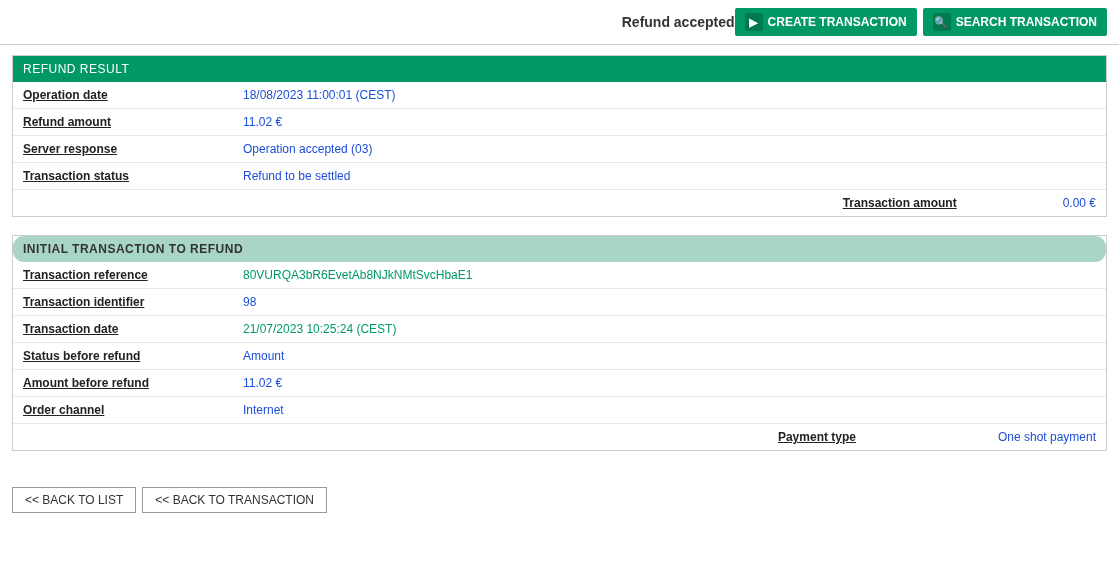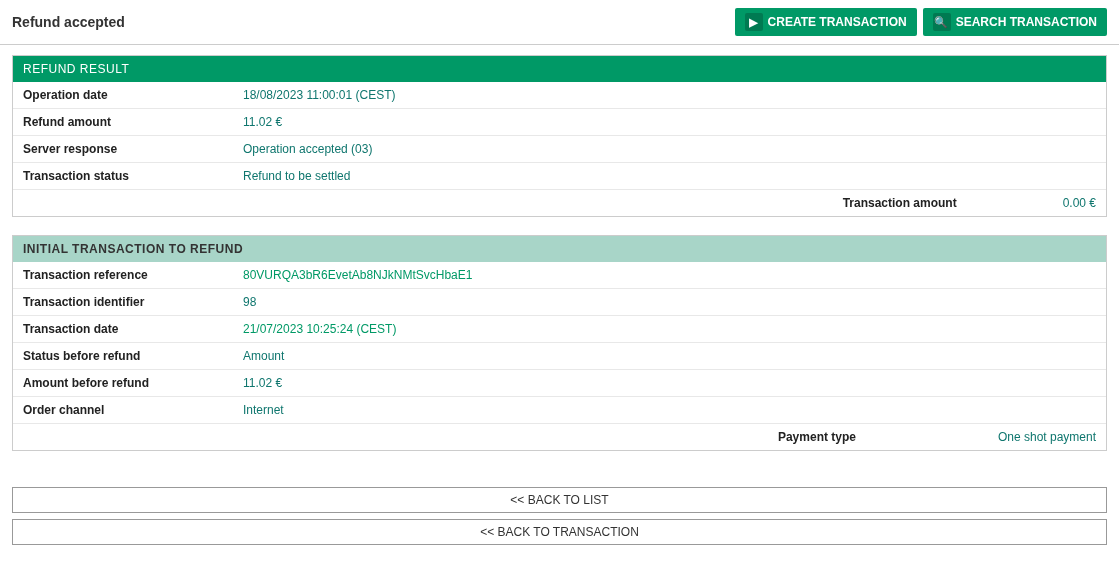--- a/index.html
+++ b/index.html
@@ -7,21 +7,21 @@
       font-family: Arial, sans-serif;
       font-size: 13px;
       background: #fff;
       color: #333;
     }
 
     
     .header {
       display: flex;
       align-items: center;
-      justify-content: space-between;
+      justify-content: flex-end;
       padding: 8px 12px;
       border-bottom: 1px solid #ccc;
       background: #fff;
     }
     .header-title {
       font-weight: bold;
       font-size: 14px;
     }
     .header-buttons {
       display: flex;
@@ -82,47 +82,48 @@
     }
     .data-row:last-child {
       border-bottom: none;
       justify-content: flex-end;
     }
     .row-label {
       width: 220px;
       font-weight: bold;
       font-size: 12px;
       color: #222;
+      text-decoration: underline;
     }
     .row-value {
       font-size: 12px;
-      color: #0f766e;
+      color: #1d4ed8;
     }
     .row-value.link {
       color: #009966;
       cursor: pointer;
       text-decoration: none;
     }
 
     
     .section-header-light {
       background: #a8d5c8;
       color: #333;
       padding: 6px 10px;
       font-weight: bold;
       font-size: 12px;
       letter-spacing: 0.5px;
+      border-radius: 11px;
     }
 
     
     .footer {
       display: flex;
       gap: 6px;
       padding: 8px 12px 12px;
-      flex-direction: column;
     }
     .footer-btn {
       background: #fff;
       border: 1px solid #999;
       padding: 5px 12px;
       font-size: 12px;
       cursor: pointer;
       color: #333;
     }
   </style>

